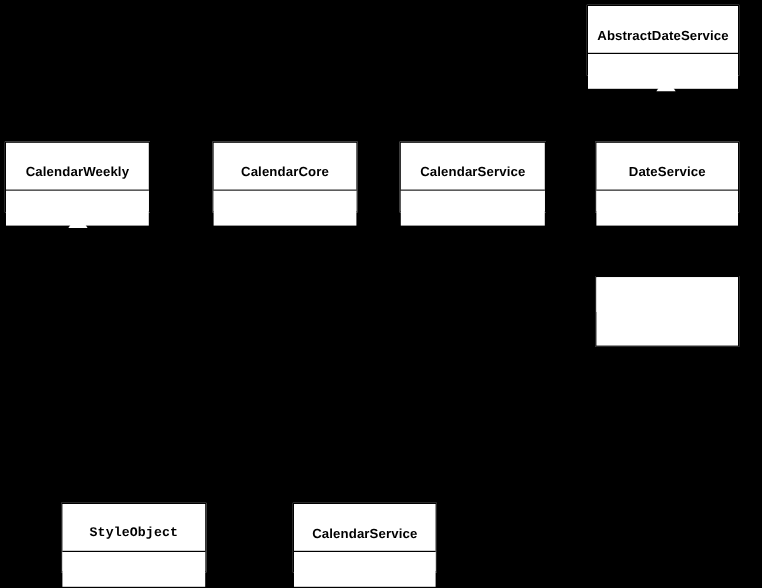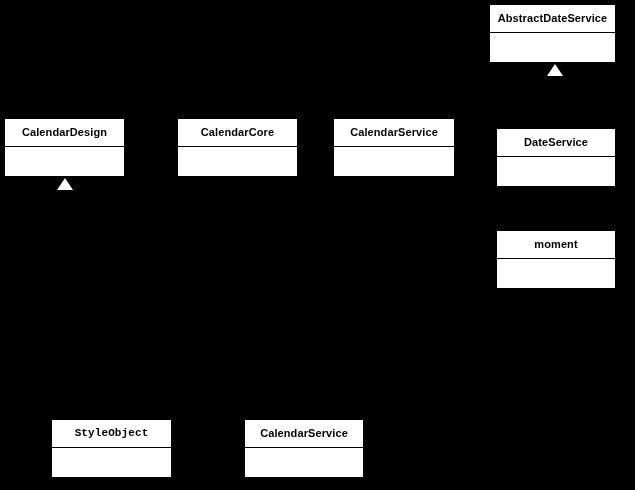--- a/index.html
+++ b/index.html
@@ -26,20 +26,21 @@
     height: 28px;
     line-height: 27px;
     text-align: center;
     font-size: 11px;
     font-weight: bold;
     color: #000000;
     border-bottom: 1px solid #000000;
     white-space: nowrap;
     overflow: hidden;
     letter-spacing: 0.1px;
+    margin-top: 12px;
   }
   .uml-class-body {
     box-sizing: border-box;
     height: 29px;
     background: #ffffff;
   }
   .uml-arrow {
     position: absolute;
     width: 0;
     height: 0;
@@ -50,37 +51,36 @@
 </style>
 </head>
 <body>
 
 <div id="canvas">
     <div class="uml-class" style="left: 489px; top: 4px; width: 127px; height: 59px;">
       <div class="uml-class-header">AbstractDateService</div>
       <div class="uml-class-body"></div>
     </div>
     <div class="uml-class" style="left: 4px; top: 118px; width: 121px; height: 59px;">
-      <div class="uml-class-header">CalendarDesign</div>
+      <div class="uml-class-header">CalendarWeekly</div>
       <div class="uml-class-body"></div>
     </div>
     <div class="uml-class" style="left: 333px; top: 118px; width: 122px; height: 59px;">
       <div class="uml-class-header">CalendarService</div>
       <div class="uml-class-body"></div>
     </div>
     <div class="uml-class" style="left: 177px; top: 118px; width: 121px; height: 59px;">
       <div class="uml-class-header">CalendarCore</div>
       <div class="uml-class-body"></div>
     </div>
-    <div class="uml-class" style="left: 496px; top: 128px; width: 120px; height: 59px;">
+    <div class="uml-class" style="left: 496px; top: 118px; width: 120px; height: 59px;">
       <div class="uml-class-header">DateService</div>
       <div class="uml-class-body"></div>
     </div>
     <div class="uml-class" style="left: 496px; top: 230px; width: 120px; height: 59px;">
-      <div class="uml-class-header">moment</div>
       <div class="uml-class-body"></div>
     </div>
     <div class="uml-class" style="left: 51px; top: 419px; width: 121px; height: 58px; font-family: Liberation Mono, monospace;">
       <div class="uml-class-header">StyleObject</div>
       <div class="uml-class-body"></div>
     </div>
     <div class="uml-class" style="left: 244px; top: 419px; width: 120px; height: 58px;">
       <div class="uml-class-header">CalendarService</div>
       <div class="uml-class-body"></div>
     </div>

